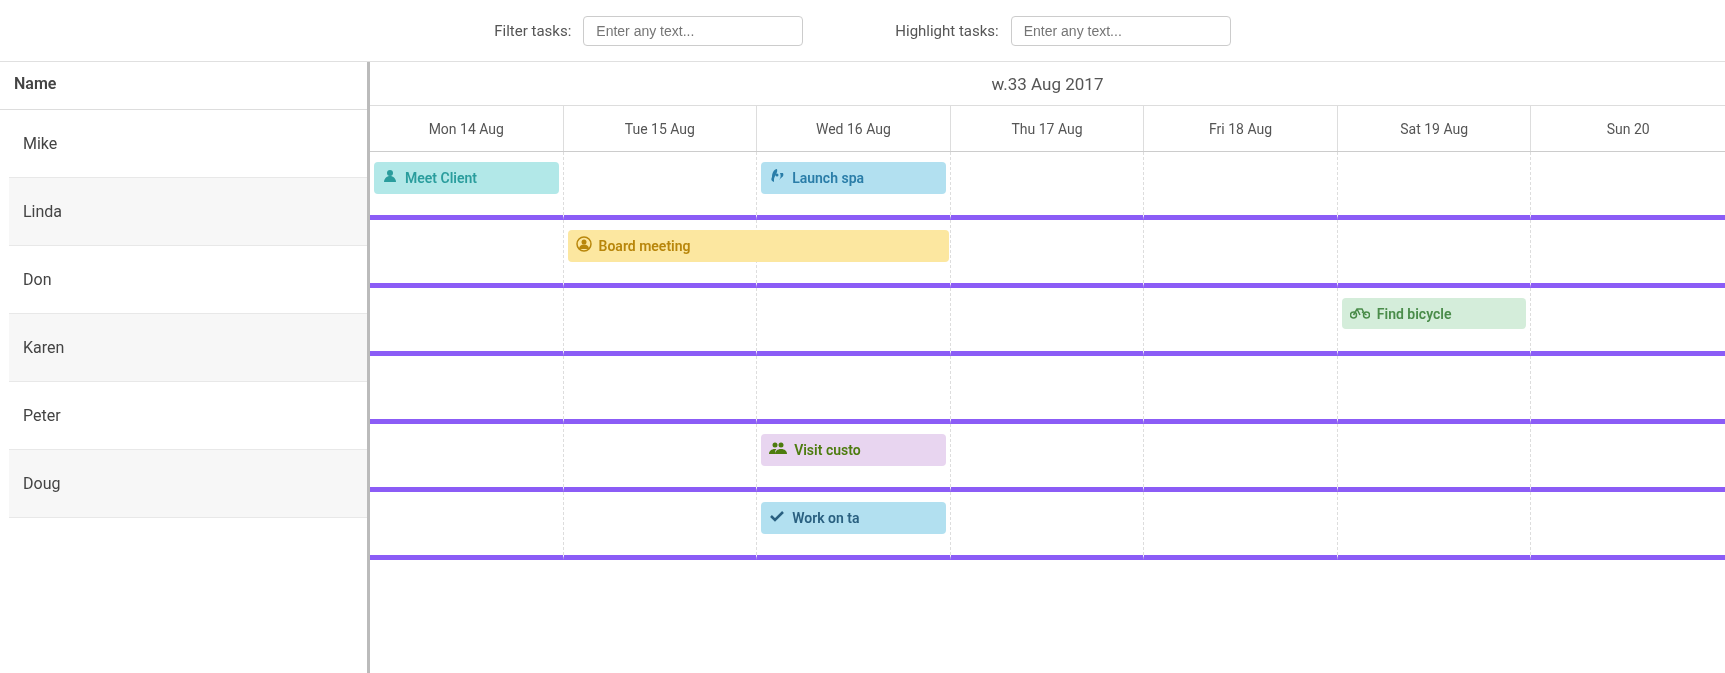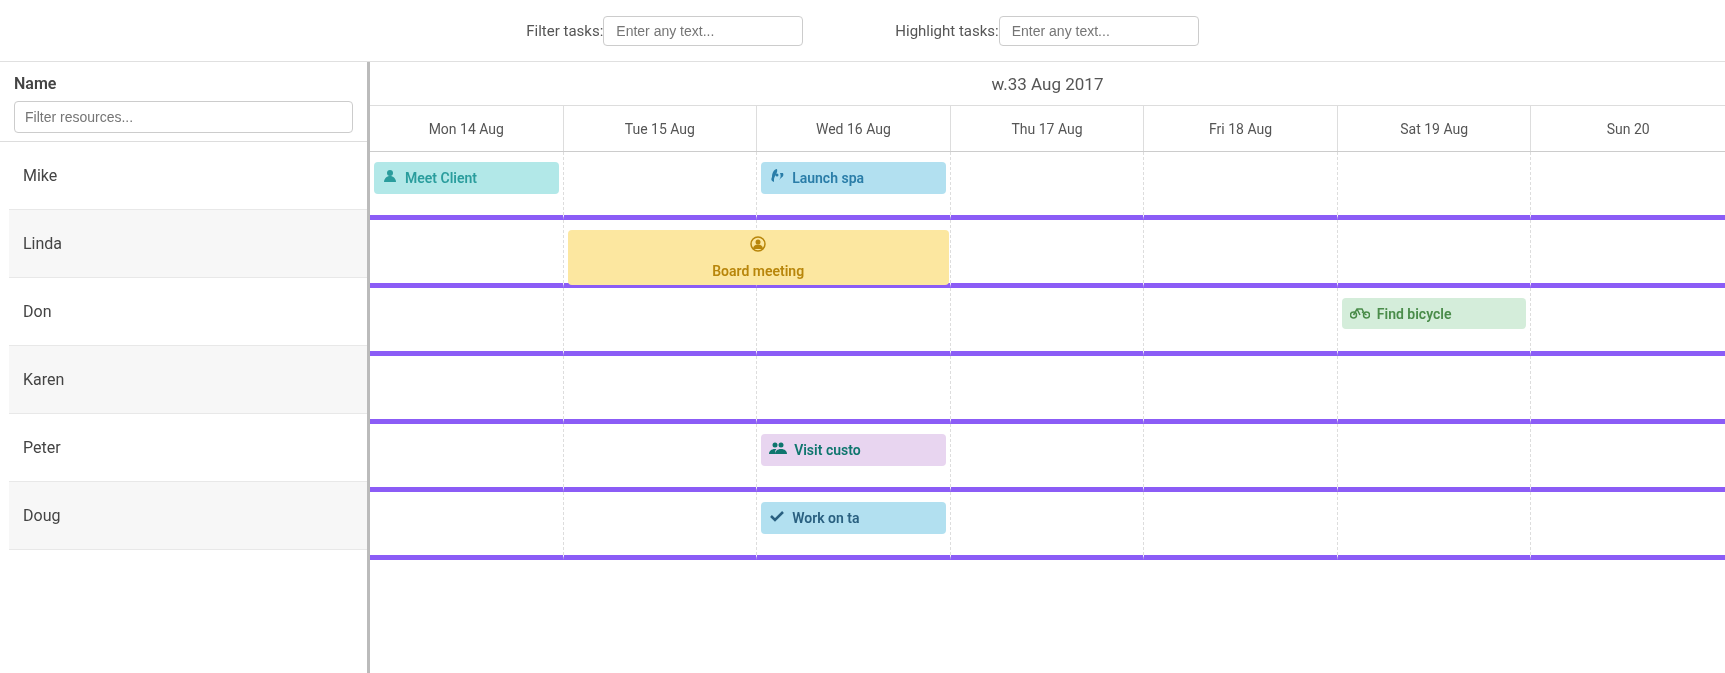--- a/index.html
+++ b/index.html
@@ -12,34 +12,34 @@
       justify-content: center;
       padding: 10px 20px;
       background: #fff;
       border-bottom: 1px solid #e0e0e0;
       gap: 16px;
       height: 62px;
     }
     .toolbar-group {
       display: flex;
       align-items: center;
-      gap: 0;
+      gap: 12px;
       justify-content: center;
     }
     .toolbar-label {
       color: #555;
       font-size: 15px;
     }
     .toolbar-input {
       border: 1px solid #ccc;
       border-radius: 4px;
       padding: 6px 12px;
       font-size: 14px;
       color: #999;
-      width: 200px;
+      width: 220px;
       outline: none;
     }
     .toolbar-separator {
       width: 60px;
     }
 
     
     .main {
       display: flex;
       height: calc(673px - 62px);
@@ -175,29 +175,28 @@
       background: #b2e8e8;
       color: #2a9d9d;
     }
     .task-blue {
       background: #b2e0f0;
       color: #2a7da8;
     }
     .task-yellow {
       background: #fce7a0;
       color: #b8860b;
-      flex-direction: column;
     }
     .task-green {
       background: #d4edda;
       color: #4a8c4a;
     }
     .task-purple {
       background: #e8d5f0;
-      color: #0f766e;
+      color: #4d7c0f;
     }
     .task-lightblue {
       background: #b2e0f0;
       color: #2a6080;
     }
   </style>
 </head>
 <body>
 
 <div class="toolbar">
@@ -210,21 +209,20 @@
     <span class="toolbar-label">Highlight tasks:</span>
     <input class="toolbar-input" type="text" placeholder="Enter any text..." style="">
   </div>
 </div>
 
 <div class="main">
 
   <div class="sidebar">
     <div class="sidebar-header">
       <div class="sidebar-name-label">Name</div>
-      <input class="sidebar-filter-input" type="text" placeholder="Filter resources..." style="">
     </div>
     <div class="sidebar-rows">
 
     <div class="sidebar-row">Mike</div>
         <div class="sidebar-row">Linda</div>
         <div class="sidebar-row">Don</div>
         <div class="sidebar-row">Karen</div>
         <div class="sidebar-row">Peter</div>
         <div class="sidebar-row">Doug</div>
       </div>

